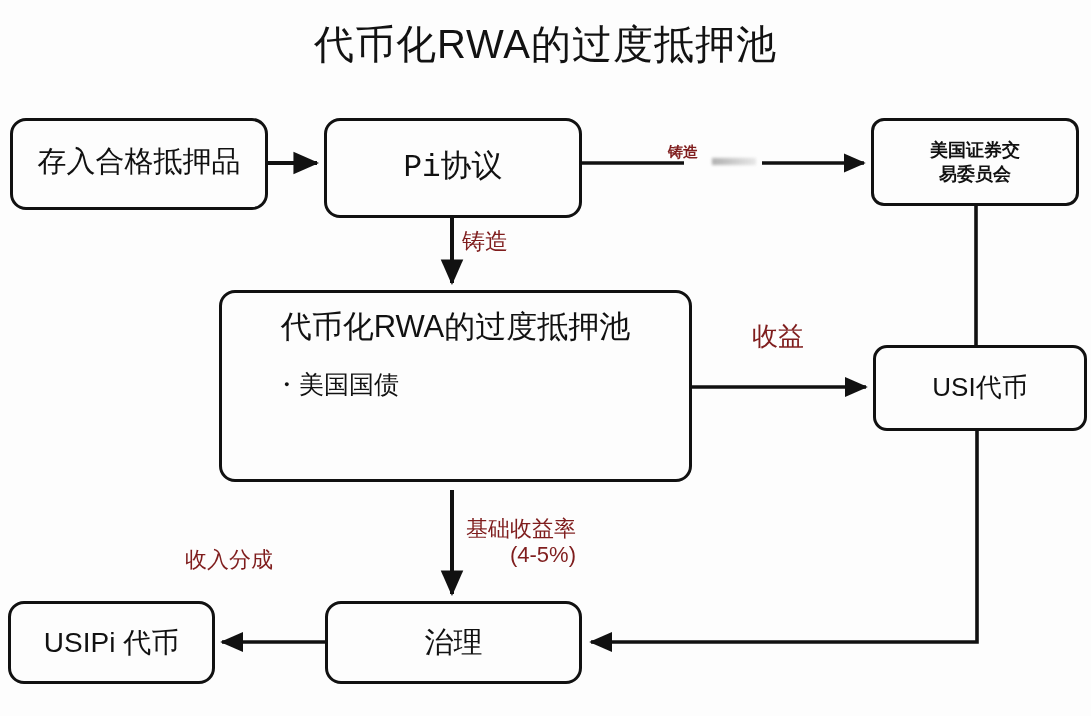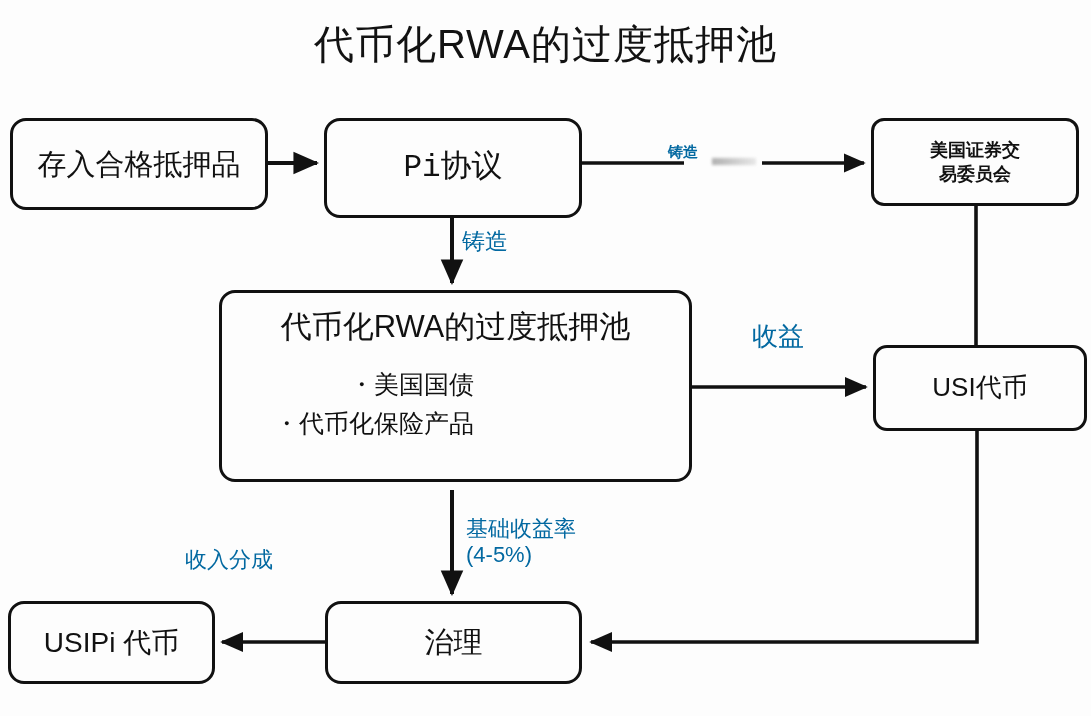--- a/index.html
+++ b/index.html
@@ -53,21 +53,21 @@
     font-size: 40px;
     font-weight: 400;
     letter-spacing: 1px;
     color: #121212;
   }
   
   #node-deposit {
     left: 10px; top: 118px; width: 258px; height: 92px;
     border-radius: 16px;
   }
-  #node-deposit .node-title { font-size: 29px; }
+  #node-deposit .node-title { font-size: 29px; font-family: Liberation Mono, monospace; }
 
   #node-pi {
     left: 324px; top: 118px; width: 258px; height: 100px;
     border-radius: 16px;
     font-family: Liberation Mono, monospace;
   }
   #node-pi .node-title { font-size: 31px; }
 
   #node-sec {
     left: 871px; top: 118px; width: 208px; height: 88px;
@@ -106,23 +106,23 @@
 
   #node-usipi {
     left: 8px; top: 601px; width: 207px; height: 83px;
     border-radius: 16px;
   }
   #node-usipi .node-title { font-size: 28px; }
 
   .edge-label {
     position: absolute;
     z-index: 3;
-    color: #0369a1;
+    color: #7f1d1d;
     background: transparent;
-    text-align: left;
+    text-align: right;
     white-space: pre-line;
     line-height: 1.18;
   }
   #label-mint-right {
     left: 668px; top: 143px; font-size: 15px; font-weight: 700;
   }
   #label-mint-down {
     left: 462px; top: 228px; font-size: 23px;
   }
   #label-yield {
@@ -185,21 +185,20 @@
 
   <div class="node" id="node-sec">
     <div class="node-title">美国证券交
 易委员会</div>
   </div>
 
   <div class="node" id="node-pool">
     <div class="node-title">代币化RWA的过度抵押池</div>
     <div class="bullets">
       <div>・美国国债</div>
-      <div>・代币化保险产品</div>
     </div>
   </div>
 
   <div class="node" id="node-usi">
     <div class="node-title">USI代币</div>
   </div>
 
   <div class="node" id="node-gov">
     <div class="node-title">治理</div>
   </div>

